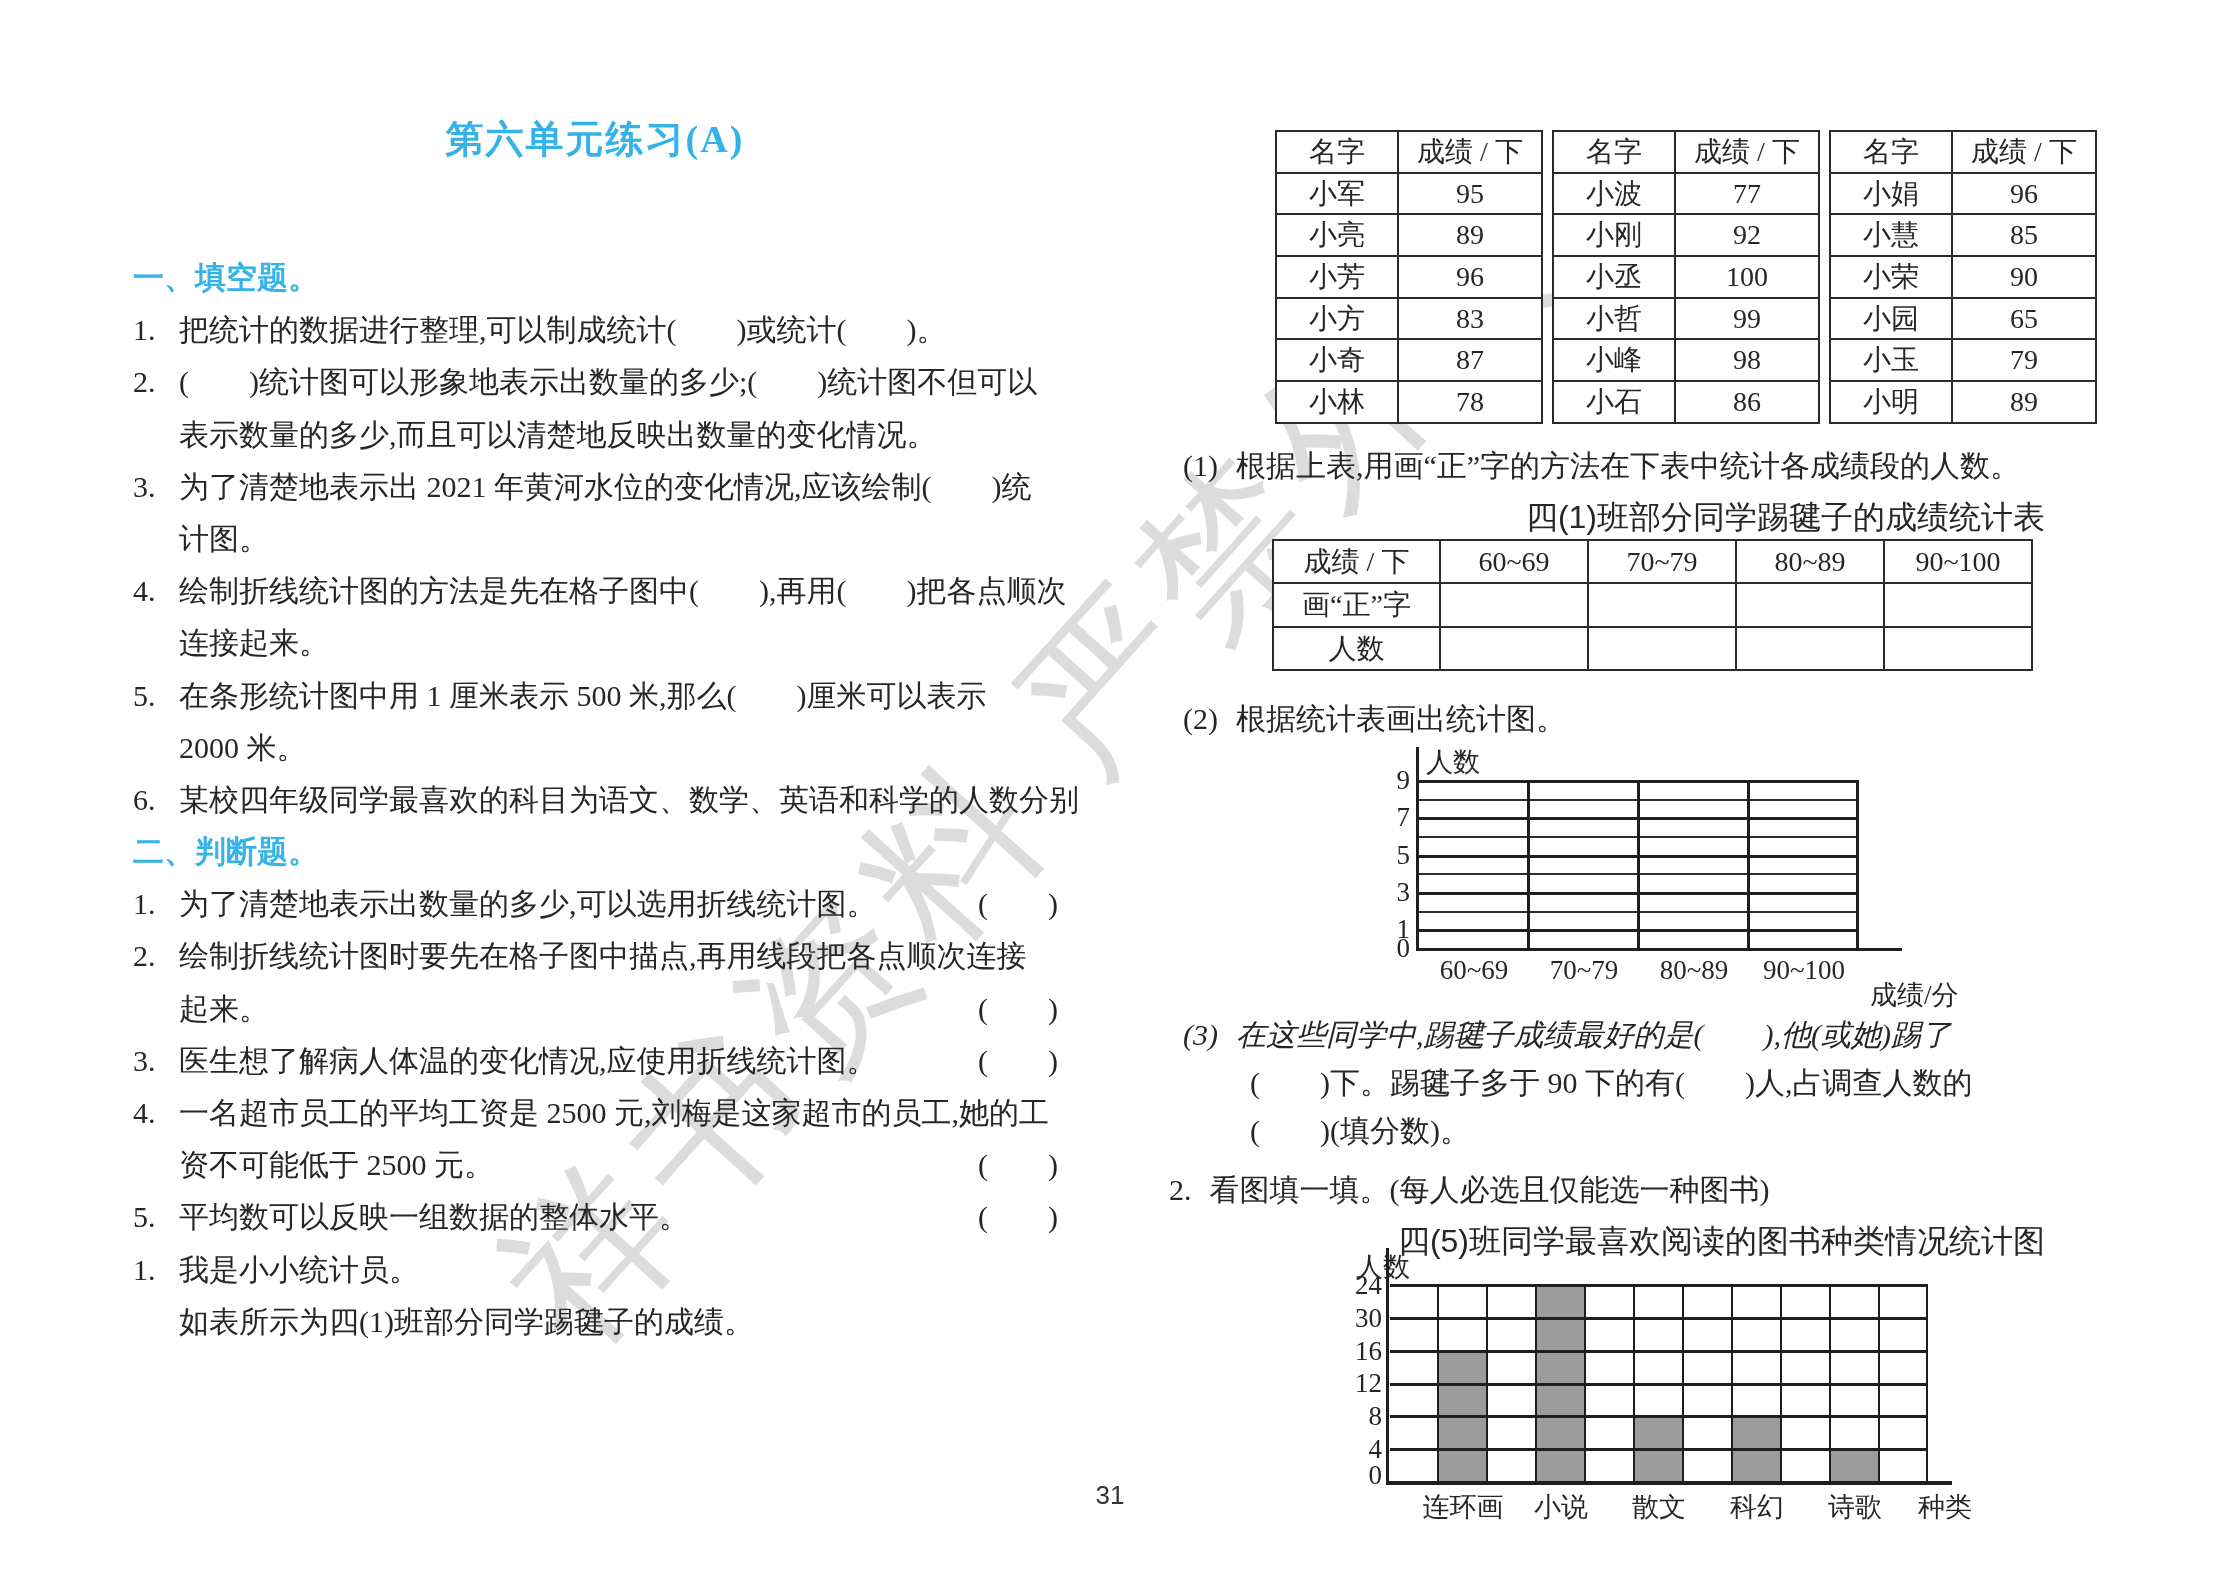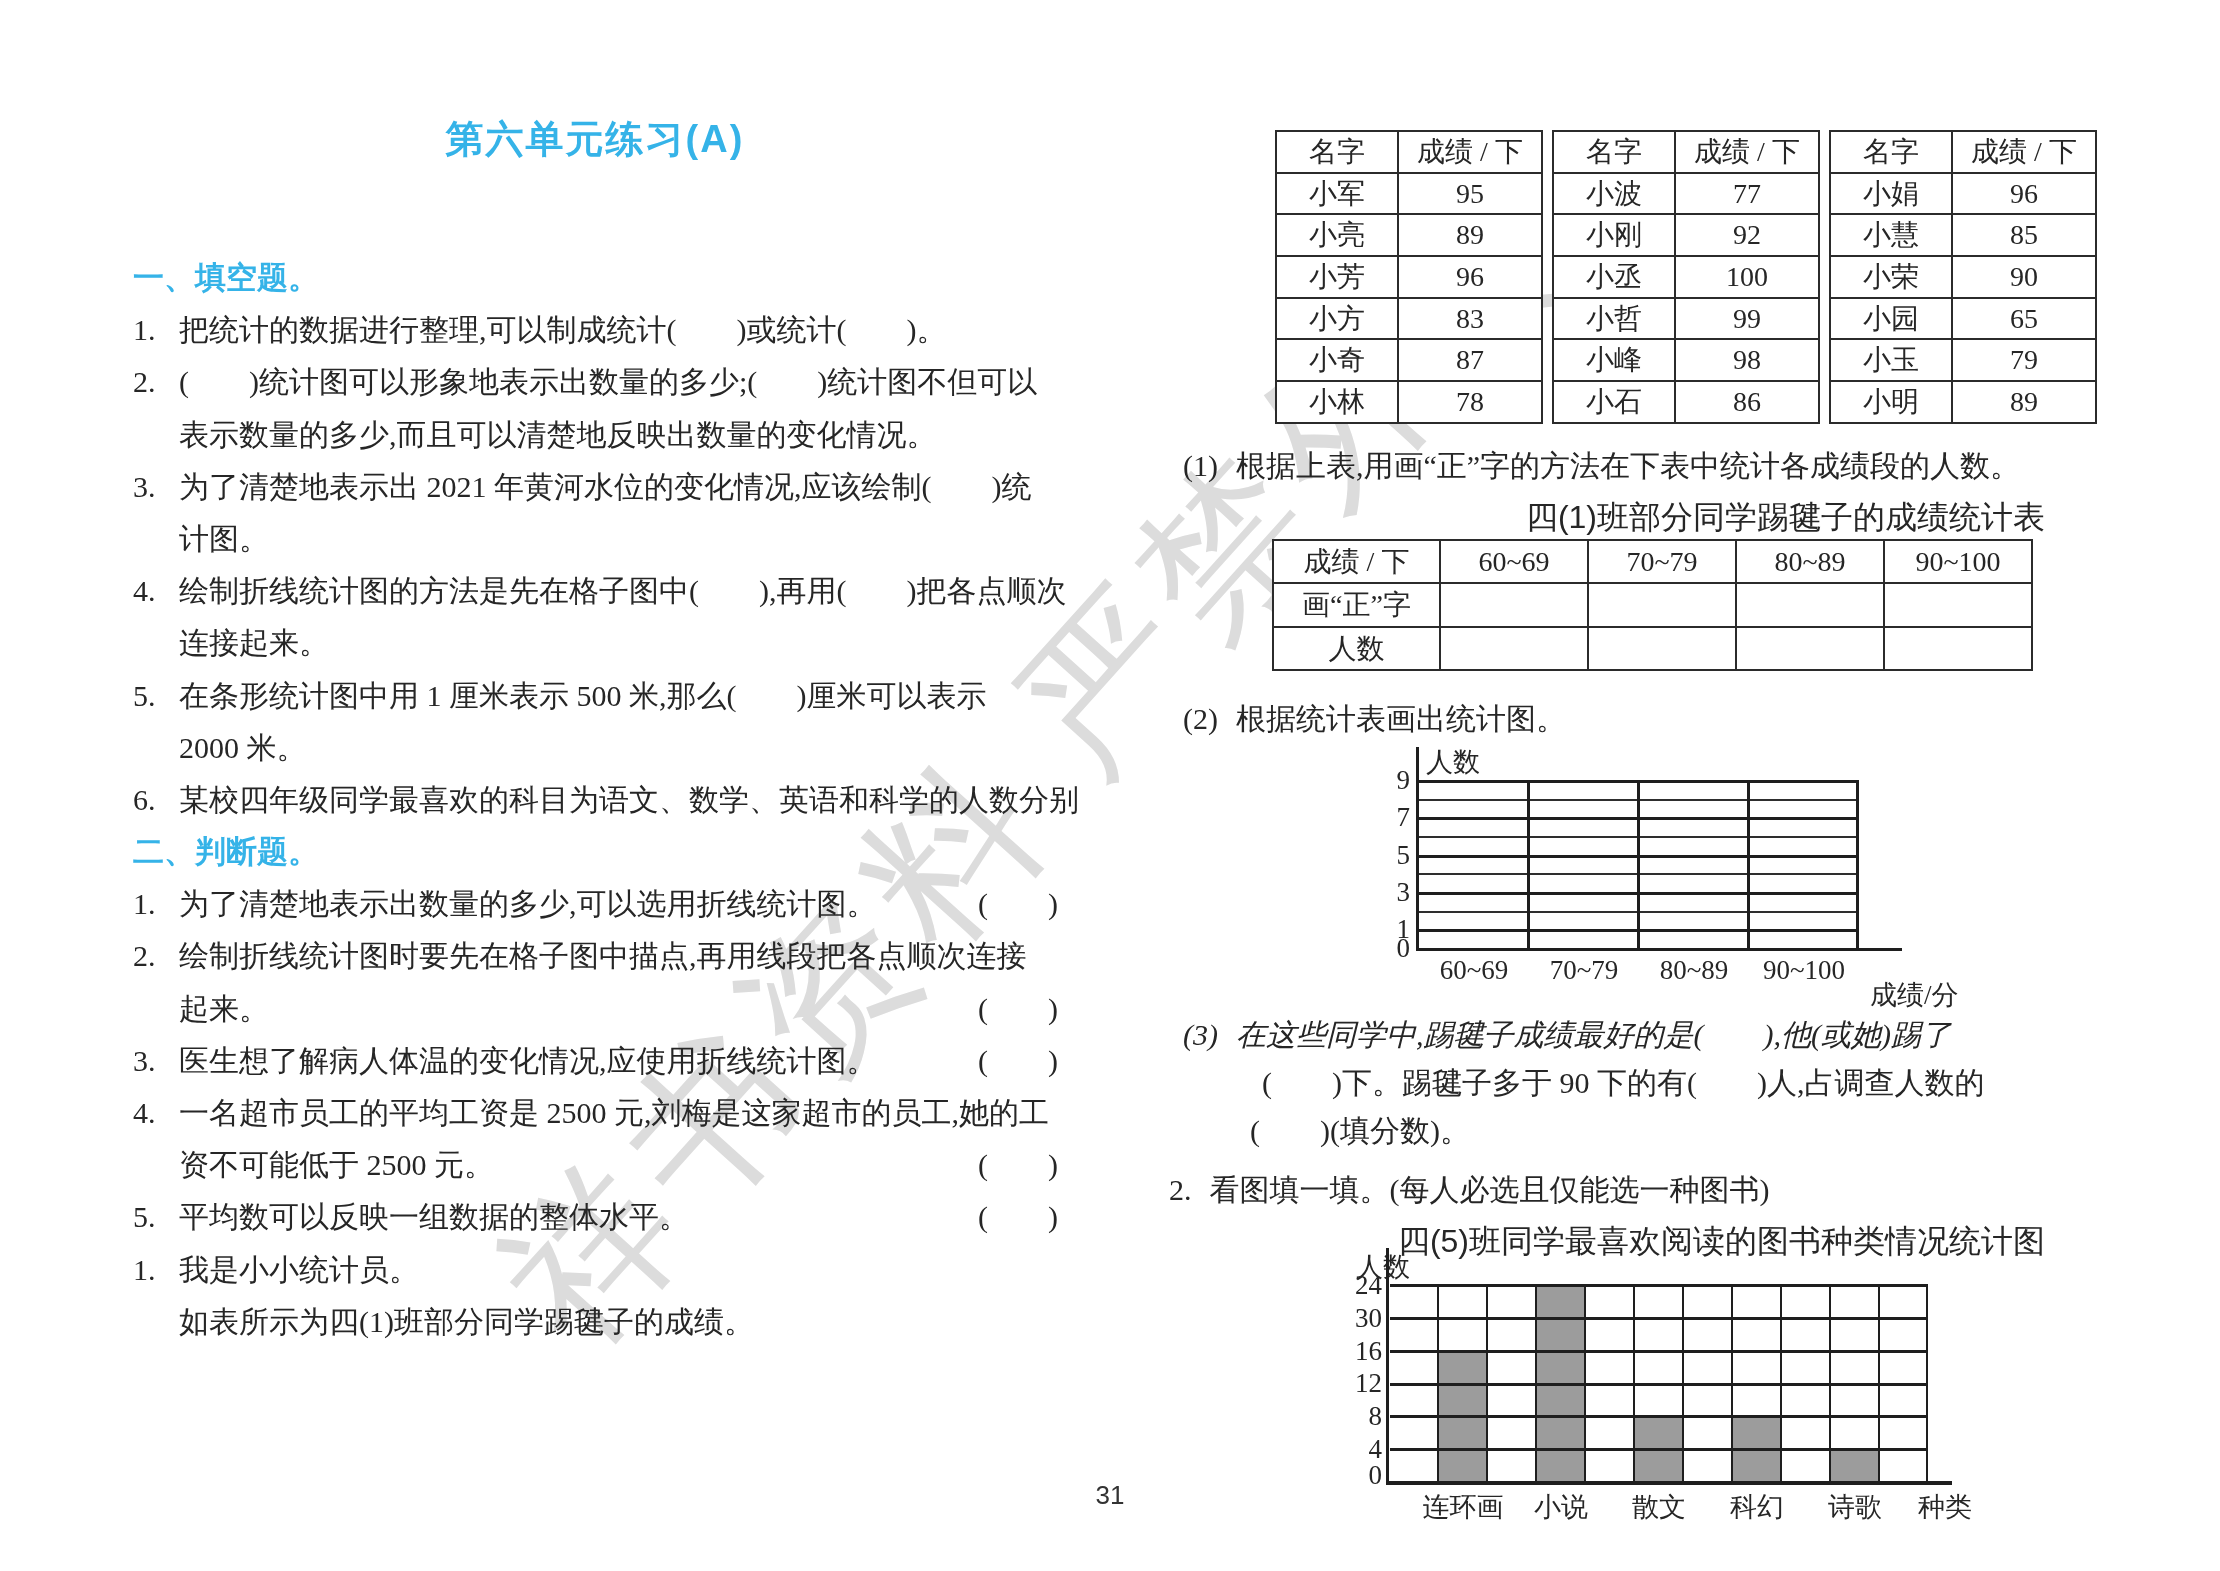--- a/index.html
+++ b/index.html
@@ -8,21 +8,21 @@
 
   
   .watermark{position:absolute;left:1035px;top:765px;transform:translate(-50%,-50%) rotate(-48deg);
     font-size:165px;letter-spacing:14px;color:#dcdcdc;white-space:nowrap;z-index:0;
     font-family:"Liberation Serif","DejaVu Serif",serif;}
 
   .content{position:absolute;inset:0;z-index:1;}
 
   
   .title{position:absolute;left:130px;top:114px;width:930px;text-align:center;
-    font-family:Liberation Sans, sans-serif;font-weight:bold;font-size:38px;
+    font-family:Liberation Serif, serif;font-weight:bold;font-size:38px;
     letter-spacing:2px;}
 
   
   .left-col{position:absolute;left:133px;top:252px;width:925px;}
   .lline{position:relative;height:52.2px;line-height:52.2px;white-space:nowrap;font-size:30px;}
   .lline.item,.lline.cont{padding-left:46px;}
   .lline.heading{font-family:"Liberation Sans","DejaVu Sans",sans-serif;font-weight:bold;font-size:31px;}
   .lline .num{position:absolute;left:0;top:0;}
   .lline .tail{position:absolute;right:0;top:0;}
 
@@ -329,21 +329,21 @@
 
     <span class="tick x" style="left:1419px;top:955px;width:110px;">60~69</span>
     <span class="tick x" style="left:1529px;top:955px;width:110px;">70~79</span>
     <span class="tick x" style="left:1639px;top:955px;width:110px;">80~89</span>
     <span class="tick x" style="left:1749px;top:955px;width:110px;">90~100</span>
     <div class="axlabel" style="left:1870px;top:953px;margin-top:24px;">成绩/分</div>
 
     <div class="rline" style="left:1183px;top:1015px;font-style:italic;">
       <span class="num">(3)</span><span>在这些同学中,踢毽子成绩最好的是(　　),他(或她)踢了</span>
     </div>
-    <div class="rline" style="left:1250px;top:1063px;margin-left:12px;">(　　)下。踢毽子多于 90 下的有(　　)人,占调查人数的</div>
+    <div class="rline" style="left:1250px;top:1063px;">(　　)下。踢毽子多于 90 下的有(　　)人,占调查人数的</div>
     <div class="rline" style="left:1250px;top:1111px;">(　　)(填分数)。</div>
 
     <div class="rline" style="left:1169px;top:1170px;">
       <span class="num">2.</span><span>看图填一填。(每人必选且仅能选一种图书)</span>
     </div>
 
     <div class="sub-title" style="left:1270px;top:1220px;">四(5)班同学最喜欢阅读的图书种类情况统计图</div>
     <div class="axlabel" style="left:1356px;top:1249px;">人数</div>
     <div class="axis" style="left:1386px;top:1248px;width:3px;height:236px;"></div>
     <div class="axis" style="left:1386px;top:1481px;width:566px;height:4px;"></div>

